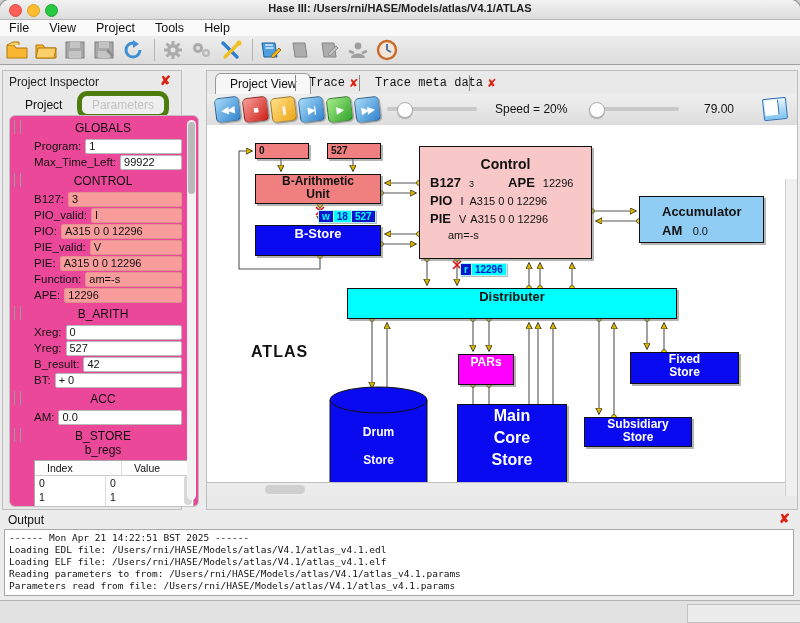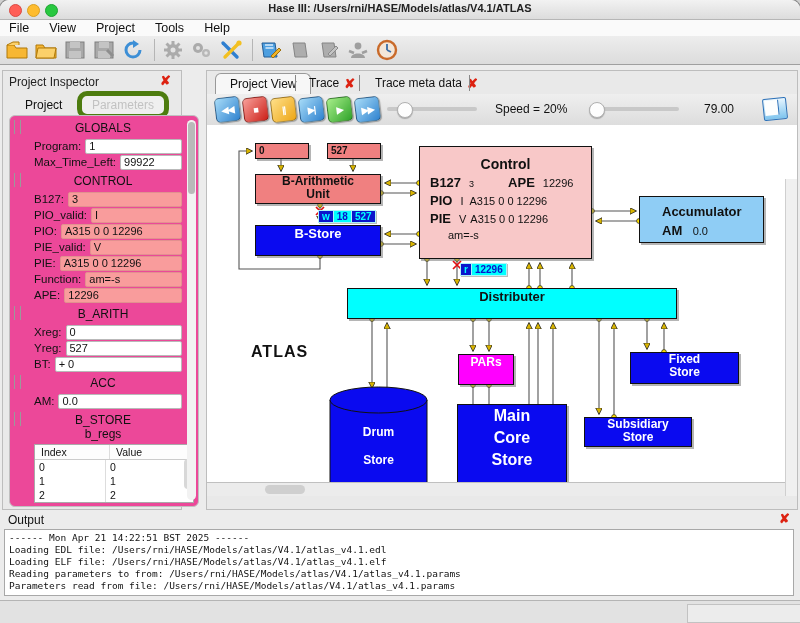--- a/index.html
+++ b/index.html
@@ -36,30 +36,30 @@
   .sect{position:relative;padding-left:10px;}
   .grip{position:absolute;left:0;top:2px;width:5px;height:14px;border-left:1px solid #9a9a9a;border-right:1px solid #9a9a9a;}
   .sect-title{text-align:center;font-size:12px;color:#111;padding:3px 0 2px 0;}
   .fld{display:flex;align-items:center;margin:2px 0 2px 10px;height:14px;}
   .fld-label{font-size:11.5px;color:#111;white-space:nowrap;margin-right:4px;}
   .fld-val{flex:1;height:13px;font-size:11px;line-height:13px;padding:0 3px;border-radius:2px;overflow:hidden;white-space:nowrap;}
   .fld-val.white{background:#fff;border:1px solid #b9b9b9;color:#111;}
   .fld-val.pink{background:#f99c9c;border:1px solid #e2908f;color:#111;}
   .bregs-table{margin:1px 0 0 10px;width:158px;background:#fff;border:1px solid #aaa;font-size:10.5px;color:#111;}
   .bregs-head{display:flex;border-bottom:1px solid #ccc;background:#fdfdfd;position:relative;}
-  .bregs-head span{padding:1px 6px;}
+  .bregs-head span{padding:1px 12px;}
   .bregs-col1{width:62px;border-right:1px solid #ddd;}
   .bregs-row{display:flex;}
   .bregs-row span{padding:1px 4px;}
   .bregs-scroll{position:absolute;right:1px;top:14px;width:8px;height:30px;background:#d8d8d8;border-radius:4px;}
   
   .mainview{position:absolute;left:206px;top:70px;width:592px;height:440px;background:#e9e9e9;border:1px solid #bdbdbd;box-sizing:border-box;}
   .view-tabs{position:relative;height:23px;border-bottom:1px solid #a8a8a8;}
   .tab-active{position:absolute;left:8px;top:2px;height:21px;padding:0 14px;background:#f7f7f7;border:1px solid #999;border-bottom:none;border-radius:6px 6px 0 0;font-size:12px;line-height:21px;color:#111;}
-  .tab{position:absolute;top:2px;height:21px;font-size:12px;line-height:21px;color:#111;display:flex;align-items:center;gap:5px;padding:0 6px;}
+  .tab{position:absolute;top:2px;height:21px;font-size:12px;line-height:21px;color:#111;display:flex;align-items:center;gap:5px;padding:0 6px;font-family:Liberation Mono, monospace;}
   .tab-sep{position:absolute;top:4px;width:1px;height:16px;background:#888;}
   
   .play-toolbar{position:absolute;left:0;top:23px;width:100%;height:31px;background:linear-gradient(#efefef,#dddddd);border-bottom:1px solid #a0a0a0;}
   .pb{position:absolute;top:3px;width:23px;height:23px;border-radius:5px;transform:rotate(-7deg);display:flex;align-items:center;justify-content:center;color:#fff;font-size:9px;font-weight:bold;border:1px solid rgba(0,0,0,.35);box-shadow:1px 1px 1px rgba(0,0,0,.3);letter-spacing:-1px;}
   .pb.blue{background:linear-gradient(135deg,#a8dcf8,#2f82cf);}
   .pb.red{background:linear-gradient(135deg,#f8a09a,#cc2018);}
   .pb.yellow{background:linear-gradient(135deg,#ffe08a,#eda616);}
   .pb.green{background:linear-gradient(135deg,#a8ee8a,#2fa32a);}
   .slider-track{position:absolute;height:4px;background:#c8c8c8;border-radius:2px;top:13px;}
   .slider-thumb{position:absolute;top:-5px;width:14px;height:14px;border-radius:50%;background:#fdfdfd;border:1px solid #b0b0b0;box-shadow:0 1px 1px rgba(0,0,0,.25);}
@@ -276,20 +276,24 @@
         <div class="sect">
           <span class="grip"></span>
           <div class="sect-title">B_ARITH</div>
           <div class="fld">
               <span class="fld-label">Xreg:</span>
               <span class="fld-val white">0</span>
             </div>
           <div class="fld">
               <span class="fld-label">Yreg:</span>
               <span class="fld-val white">527</span>
+            </div>
+          <div class="fld">
+              <span class="fld-label">B_result:</span>
+              <span class="fld-val white">42</span>
             </div>
           <div class="fld">
               <span class="fld-label">BT:</span>
               <span class="fld-val white">+ 0</span>
             </div>
         </div>
 
         <div class="sect">
           <span class="grip"></span>
           <div class="sect-title">ACC</div>

